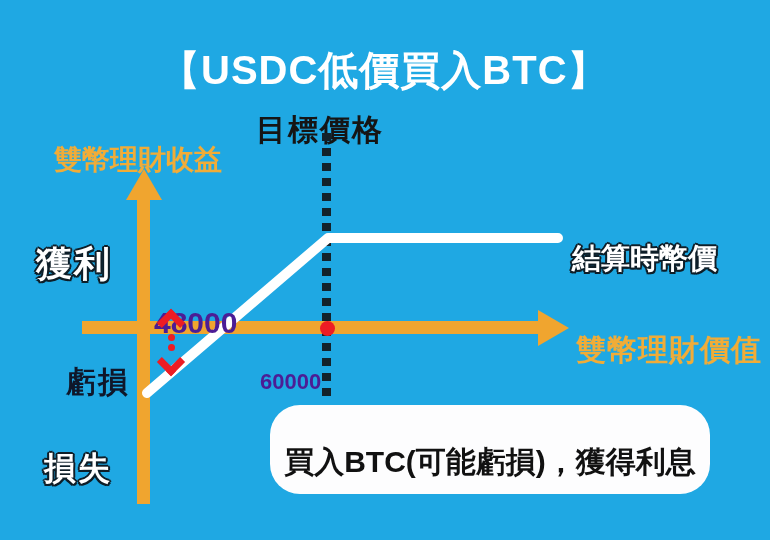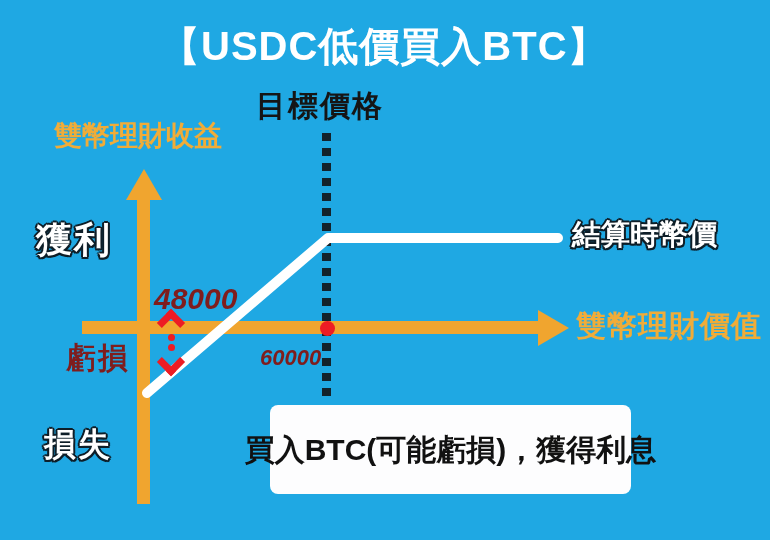--- a/index.html
+++ b/index.html
@@ -7,21 +7,21 @@
     font-family:"Liberation Sans","DejaVu Sans",sans-serif;
     -webkit-font-smoothing:antialiased;
   }
   #stage{
     position:relative;
     width:770px;height:540px;
     overflow:hidden;
     font-weight:700;
   }
   .abs{position:absolute;}
-  .lbl{white-space:nowrap;line-height:1;}
+  .lbl{white-space:nowrap;line-height:1;margin-top:24px;}
 
   
   .title{
     left:160px;top:26px;
     font-size:40px;letter-spacing:1px;
     color:#FFFFFF;
   }
 
   
   .ylw{color:#F0AC38;}
@@ -38,24 +38,24 @@
     text-shadow:
       2px 0 0 #0e1e28,-2px 0 0 #0e1e28,0 2px 0 #0e1e28,0 -2px 0 #0e1e28,
       1.5px 1.5px 0 #0e1e28,-1.5px 1.5px 0 #0e1e28,
       1.5px -1.5px 0 #0e1e28,-1.5px -1.5px 0 #0e1e28;
   }
   .profit-label{left:36px;top:222px;font-size:36px;letter-spacing:2px;}
   .loss-label{left:44px;top:428px;font-size:32px;letter-spacing:2px;}
   .payoff-label{left:572px;top:220px;font-size:29px;}
 
   
-  .darkred{color:#7f1d1d;font-style:italic;}
+  .darkred{color:#4c1d95;}
   .p48{left:154px;top:284px;font-size:30px;}
   .p60{left:260px;top:347px;font-size:22px;}
-  .loss-annot{left:66px;top:343px;font-size:30px;color:#7f1d1d;letter-spacing:2px;}
+  .loss-annot{left:66px;top:343px;font-size:30px;color:#0f172a;letter-spacing:2px;}
 
   
   .y-axis-line{left:137px;top:196px;width:13px;height:308px;background:#F0A52F;}
   .y-axis-head{
     left:126px;top:169px;width:0;height:0;
     border-left:18px solid transparent;border-right:18px solid transparent;
     border-bottom:31px solid #F0A52F;
   }
   .x-axis-line{left:82px;top:321px;width:458px;height:13px;background:#F0A52F;}
   .x-axis-head{
@@ -85,22 +85,22 @@
   .chev{width:13px;height:13px;border-style:solid;border-color:#ED1C24;}
   .chev-up{border-width:7px 7px 0 0;transform:rotate(-45deg);margin-bottom:-2px;}
   .chev-down{border-width:0 0 7px 7px;transform:rotate(-45deg);margin-top:-2px;}
   .rdot{width:7px;height:7px;border-radius:50%;background:#ED1C24;}
 
   
   .payoff-svg{left:0;top:0;pointer-events:none;}
 
   
   .callout{
-    left:270px;top:405px;width:361px;height:89px;
-    background:#FDFDFE;border-radius:8px;
+    left:270px;top:405px;width:440px;height:89px;
+    background:#FDFDFE;border-radius:30px;
     display:flex;align-items:center;justify-content:center;
   }
   .callout-text{font-size:30px;color:#111111;}
 </style>
 </head>
 <body>
 
 <div id="stage" style="background: rgb(31, 168, 227);">
 
   <div class="abs lbl title">【USDC低價買入BTC】</div>

